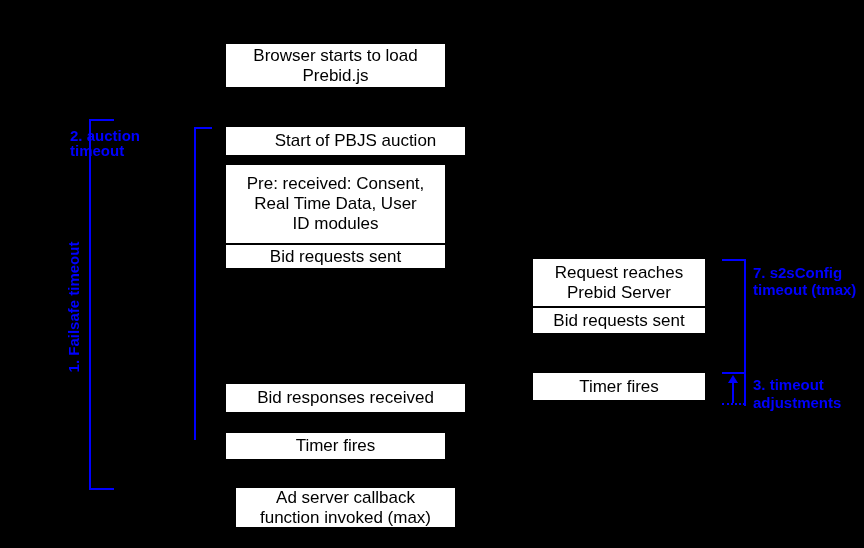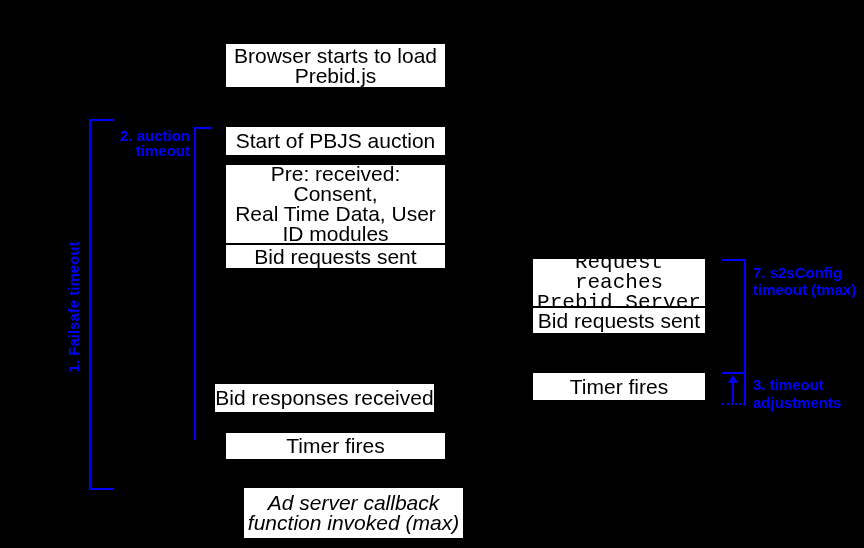--- a/index.html
+++ b/index.html
@@ -3,32 +3,32 @@
 <meta charset="utf-8">
 <style>
   html,body{margin:0;padding:0;background:#000;}
   #stage{
     position:relative;width:864px;height:548px;background:#000000;overflow:hidden;
     font-family:"Liberation Sans",sans-serif;
   }
   .box{
     position:absolute;background:#ffffff;color:#000000;
     display:flex;align-items:center;justify-content:center;
-    text-align:center;font-size:21px;line-height:20px;white-space:pre-line;
+    text-align:center;font-size:17px;line-height:20px;white-space:pre-line;
   }
   
   .b-browser{left:226px;top:44px;width:219px;height:43px;}
-  .b-auction-start{left:226px;top:127px;width:219px;height:28px;}
+  .b-auction-start{left:226px;top:127px;width:219px;height:28px;padding-left:20px;}
   .b-pre-auction{left:226px;top:165px;width:219px;height:78px;}
   .b-bid-req-l{left:226px;top:245px;width:219px;height:23px;}
-  .b-bid-resp{left:215px;top:384px;width:219px;height:28px;text-align:center;}
+  .b-bid-resp{left:226px;top:384px;width:239px;height:28px;text-align:center;}
   .b-timer-l{left:226px;top:433px;width:219px;height:26px;}
-  .b-adserver{left:244px;top:488px;width:219px;height:50px;font-style:italic;}
+  .b-adserver{left:236px;top:488px;width:219px;height:39px;}
   
-  .b-req-reaches{left:533px;top:259px;width:172px;height:47px;font-family:Liberation Mono, monospace;}
+  .b-req-reaches{left:533px;top:259px;width:172px;height:47px;}
   .b-bid-req-r{left:533px;top:308px;width:172px;height:25px;}
   .b-timer-r{left:533px;top:373px;width:172px;height:27px;}
 
   .bline{position:absolute;background:#0000ff;}
   
   .fs-v{left:89px;top:119px;width:2px;height:371px;}
   .fs-t-top{left:89px;top:119px;width:25px;height:2px;}
   .fs-t-bot{left:89px;top:488px;width:25px;height:2px;}
   
   .au-v{left:194px;top:127px;width:2px;height:313px;}
@@ -40,21 +40,21 @@
   .s2s-dotted{position:absolute;left:722px;top:403px;width:23px;height:0;border-top:2px dotted #0000ff;}
   
   .adj-arrow-line{left:732px;top:382px;width:2px;height:21px;}
   .adj-arrow-head{position:absolute;left:728px;top:375px;width:0;height:0;
     border-left:5px solid transparent;border-right:5px solid transparent;
     border-bottom:8px solid #0000ff;}
 
   .note{position:absolute;color:#0000ff;font-weight:bold;font-size:15px;white-space:pre-line;}
   .n-failsafe{left:4px;top:299px;width:140px;height:16px;text-align:center;line-height:16px;
     transform:rotate(-90deg);}
-  .n-auction{right:674px;top:128px;width:120px;text-align:right;line-height:15px;}
+  .n-auction{right:674px;top:128px;width:120px;line-height:15px;}
   .n-s2s{left:753px;top:264px;width:110px;text-align:left;line-height:17px;}
   .n-adjust{left:753px;top:376px;width:110px;text-align:left;line-height:18px;}
 </style>
 </head>
 <body>
 
 <div id="stage">
 
   <div class="box b-browser">Browser starts to load
 Prebid.js</div>

